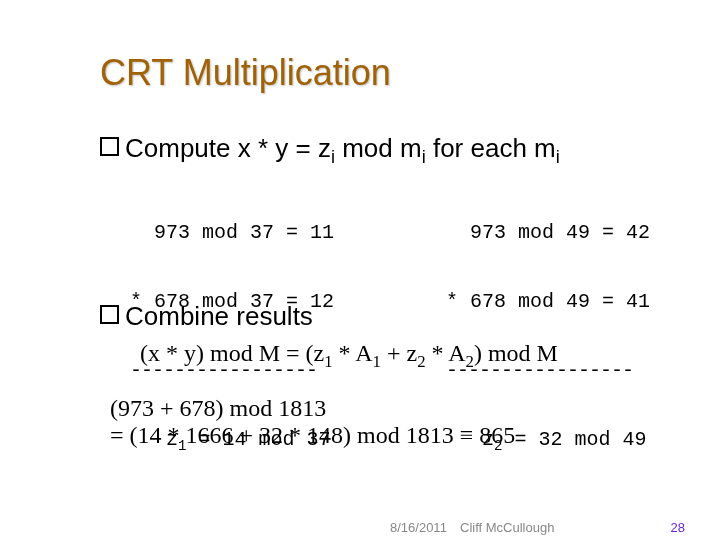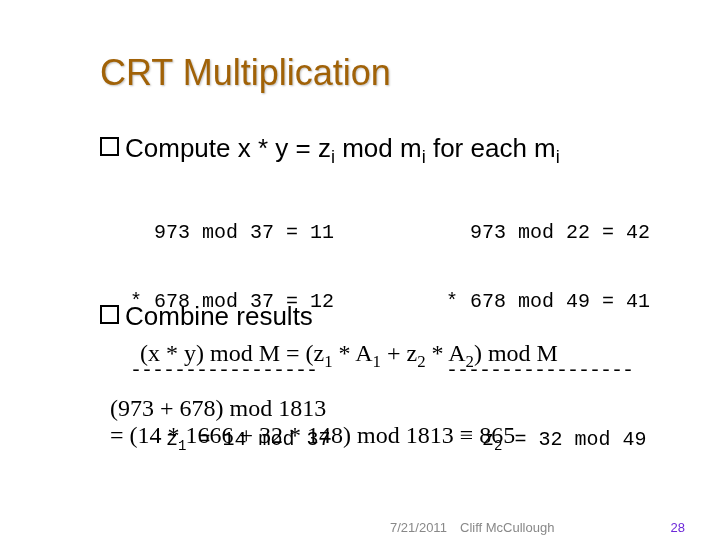--- a/index.html
+++ b/index.html
@@ -92,39 +92,39 @@
   </div>
 
   <div class="cols">
     <div class="col">
       <div>  973 mod 37 = 11</div>
       <div>* 678 mod 37 = 12</div>
       <div class="dash-row">-----------------</div>
       <div><span>   z</span><span class="sub">1</span><span> = 14 mod 37</span></div>
     </div>
     <div class="col">
-      <div>  973 mod 22 = 42</div>
+      <div>  973 mod 49 = 42</div>
       <div>* 678 mod 49 = 41</div>
       <div class="dash-row">-----------------</div>
       <div><span>   z</span><span class="sub">2</span><span> = 32 mod 49</span></div>
     </div>
   </div>
 
   <div class="bullet" style="top:302px;">
     <span class="box"></span><span>Combine results</span>
   </div>
 
   <div class="serif-block" style="left:140px; top:340px;text-align:center;">
     <span>(x * y) mod M = (z</span><span class="sub">1</span><span> * A</span><span class="sub">1</span><span> + z</span><span class="sub">2</span><span> * A</span><span class="sub">2</span><span>) mod M</span>
   </div>
 
   <div class="serif-block" style="left:110px; top:395px; width:540px; text-align:left;">
     <div>(973 + 678) mod 1813</div>
     <div>= (14 * 1666 + 32 * 148) mod 1813 ≡ 865</div>
   </div>
 
   <div class="footer">
-    <span class="date">7/21/2011</span>
+    <span class="date">8/16/2011</span>
     <span class="author">Cliff McCullough</span>
     <span class="num">28</span>
   </div>
 
 </div>
 
 </body></html>

